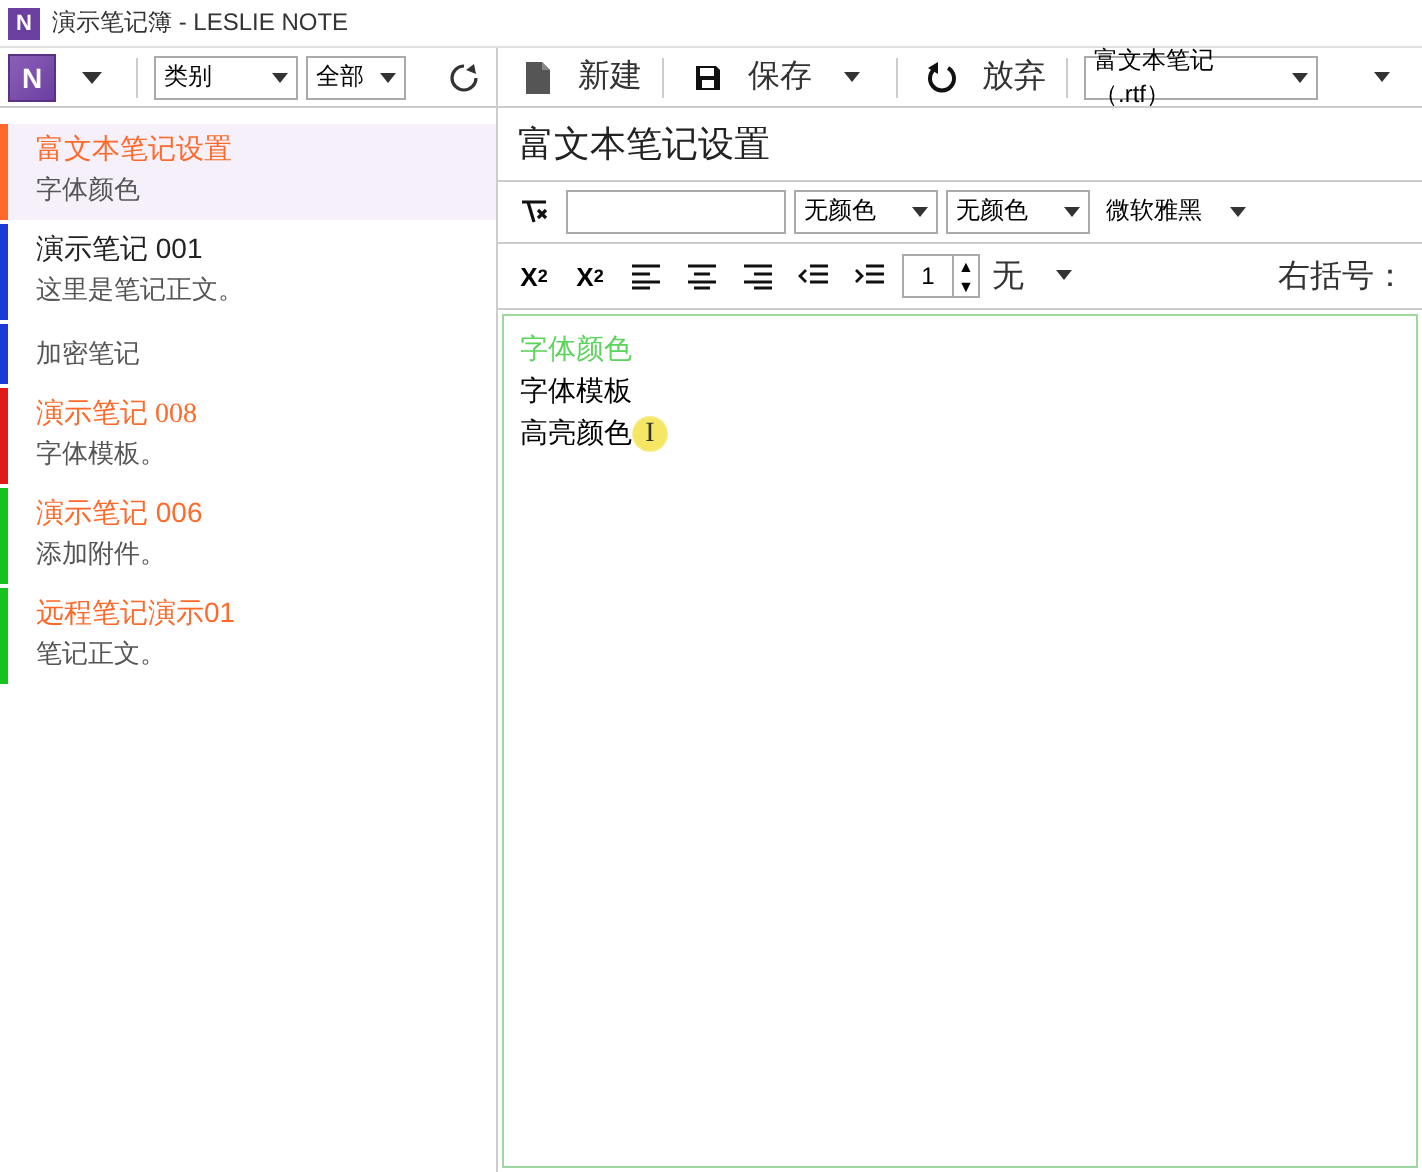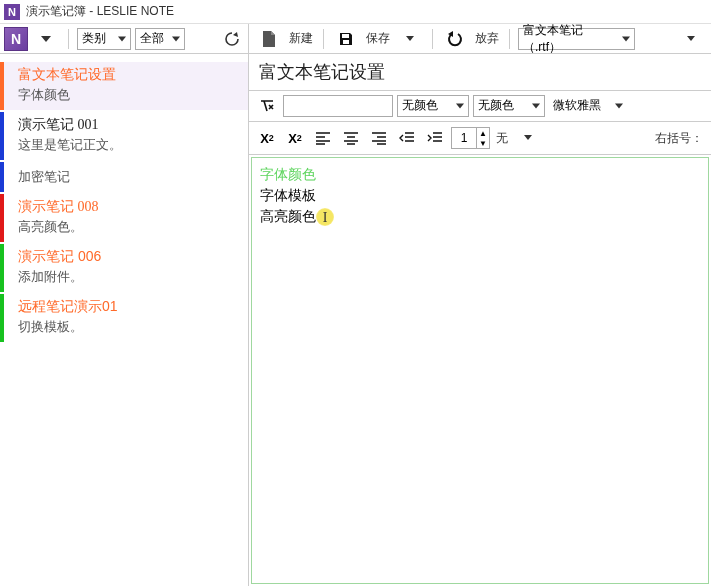--- a/index.html
+++ b/index.html
@@ -33,21 +33,21 @@
 
 .format-bar { display: flex; align-items: center; padding: 4px 6px; border-bottom: 1px solid #ccc; gap: 4px; flex-wrap: nowrap; overflow: hidden; }
 .fmt-btn { width: 24px; height: 22px; display: flex; align-items: center; justify-content: center; cursor: pointer; font-size: 13px; }
 .fmt-select { height: 22px; border: 1px solid #aaa; font-size: 12px; padding: 0 18px 1px 4px; position: relative; display: flex; align-items: center; cursor: pointer; background: #fff; }
 .fmt-select::after { content: ""; position: absolute; right: 4px; top: 50%; transform: translateY(-50%); border-left: 4px solid transparent; border-right: 4px solid transparent; border-top: 5px solid #333; }
 .fmt-input { width: 110px; height: 22px; border: 1px solid #aaa; padding: 0 4px; font-size: 12px; }
 .spinbox { display: flex; align-items: center; border: 1px solid #aaa; height: 22px; }
 .spinbox input { width: 24px; border: none; text-align: center; font-size: 12px; height: 100%; }
 .spinbox .spinbtns { display: flex; flex-direction: column; border-left: 1px solid #aaa; }
 .spinbox .spinbtns div { width: 12px; height: 10px; font-size: 8px; display: flex; align-items: center; justify-content: center; cursor: pointer; }
-.fmt-label { font-size: 12px; color: #333; padding: 0 2px; white-space: nowrap; }
+.fmt-label { font-size: 16px; color: #333; padding: 0 2px; white-space: nowrap; }
 
 .editor { flex: 1; padding: 6px 8px; border: 1px solid #9fd89f; margin: 2px; position: relative; font-size: 14px; line-height: 1.5; }
 .editor .line1 { color: #5bd45b; }
 .editor .line2 { color: #000; display: inline; }
 .cursor-dot { display: inline-block; width: 18px; height: 18px; background: radial-gradient(circle,#f5e663 60%,rgba(245,230,99,0) 100%); border-radius: 50%; vertical-align: middle; position: relative; }
 .cursor-dot::after { content: "I"; position: absolute; left: 50%; top: 50%; transform: translate(-50%,-50%); font-family: serif; color: #333; font-size: 14px; }
 
 svg { display: block; }
 </style>
 </head>
@@ -60,21 +60,21 @@
 
 <div class="toolbar-row">
   <div class="toolbar-left">
     <div class="logo-square">N</div>
     <div class="nav-icon-btn">
       <svg width="10" height="10">
           <path d="M0 2 L5 8 L10 2 Z" fill="#333"></path>
         </svg>
     </div>
     <div class="vsep"></div>
-    <div class="dd-small" style="width:54px">
+    <div class="dd-small" style="width:72px">
         <span>类别</span>
       </div>
     <div class="dd-small" style="width:50px">
         <span>全部</span>
       </div>
     <div style="flex:1"></div>
     <div class="refresh-btn">
       <svg width="18" height="18" viewBox="0 0 18 18">
           <path d="M9 3 a6 6 0 1 0 6 6" fill="none" stroke="#333" stroke-width="1.6"></path>
           <path d="M14 2 L15 7 L10 5 Z" fill="#333"></path>
@@ -124,37 +124,37 @@
   </div>
 </div>
 
 <div class="main">
   <div class="sidebar" id="sidebar">
       <div class="note-item selected" style="border-left-color: rgb(255, 106, 42);">
         <div class="note-title" style="color: rgb(255, 106, 42);">富文本笔记设置</div>
         <div class="note-sub">字体颜色</div>
       </div>
       <div class="note-item" style="border-left-color: rgb(26, 59, 214);">
-        <div class="note-title" style="color: rgb(34, 34, 34); font-family: Liberation Serif, serif;">演示笔记 001</div>
+        <div class="note-title" style="color: rgb(34, 34, 34);">演示笔记 001</div>
         <div class="note-sub">这里是笔记正文。</div>
       </div>
       <div class="note-item" style="border-left-color: rgb(26, 59, 214);">
         <div class="note-sub">加密笔记</div>
       </div>
       <div class="note-item" style="border-left-color: rgb(224, 25, 25);">
         <div class="note-title" style="color: rgb(255, 106, 42); font-family: Liberation Serif, serif;">演示笔记 008</div>
-        <div class="note-sub">高亮颜色。</div>
+        <div class="note-sub">字体模板。</div>
       </div>
       <div class="note-item" style="border-left-color: rgb(23, 194, 31);">
         <div class="note-title" style="color: rgb(255, 106, 42);">演示笔记 006</div>
         <div class="note-sub">添加附件。</div>
       </div>
       <div class="note-item" style="border-left-color: rgb(23, 194, 31);">
         <div class="note-title" style="color: rgb(255, 106, 42);">远程笔记演示01</div>
-        <div class="note-sub">切换模板。</div>
+        <div class="note-sub">笔记正文。</div>
       </div>
     </div>
 
   <div class="content">
     <div class="note-header">
       <div class="note-header-title">富文本笔记设置</div>
     </div>
 
     <div class="format-bar">
       <div class="fmt-btn">

